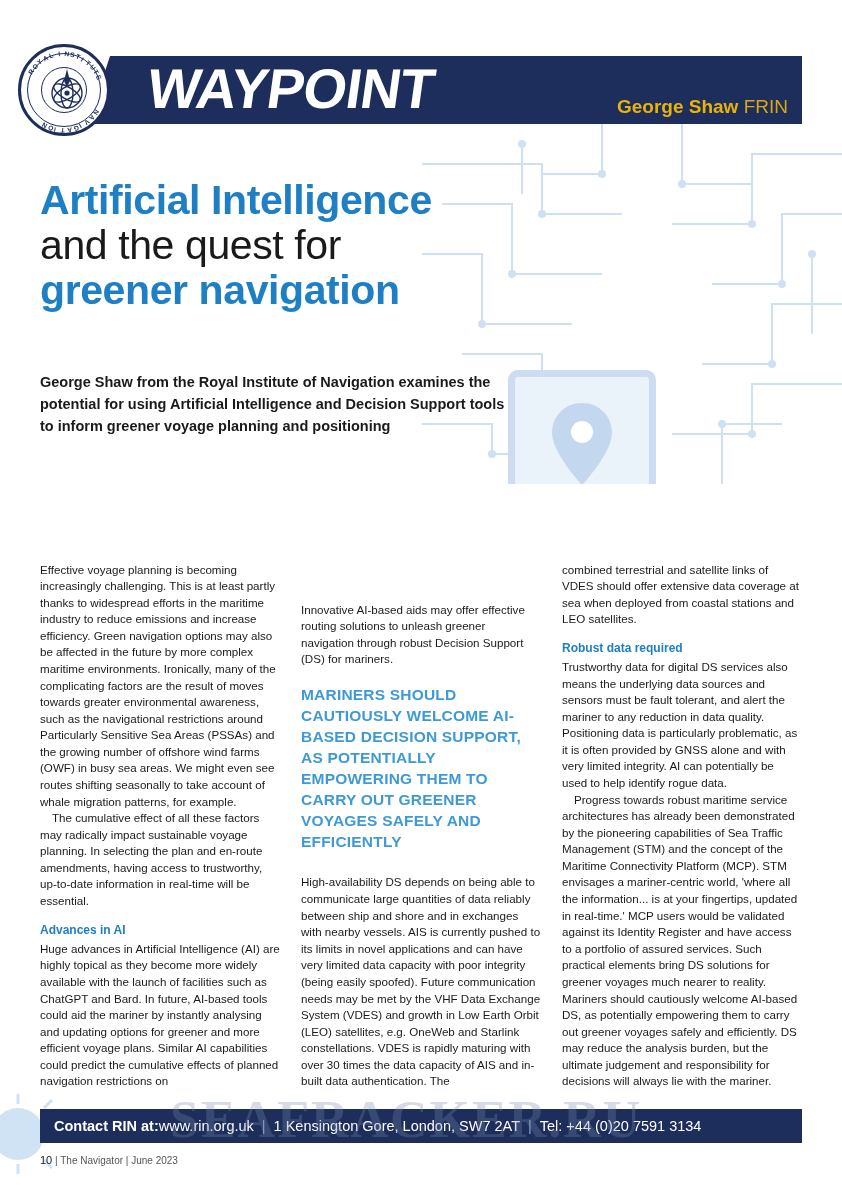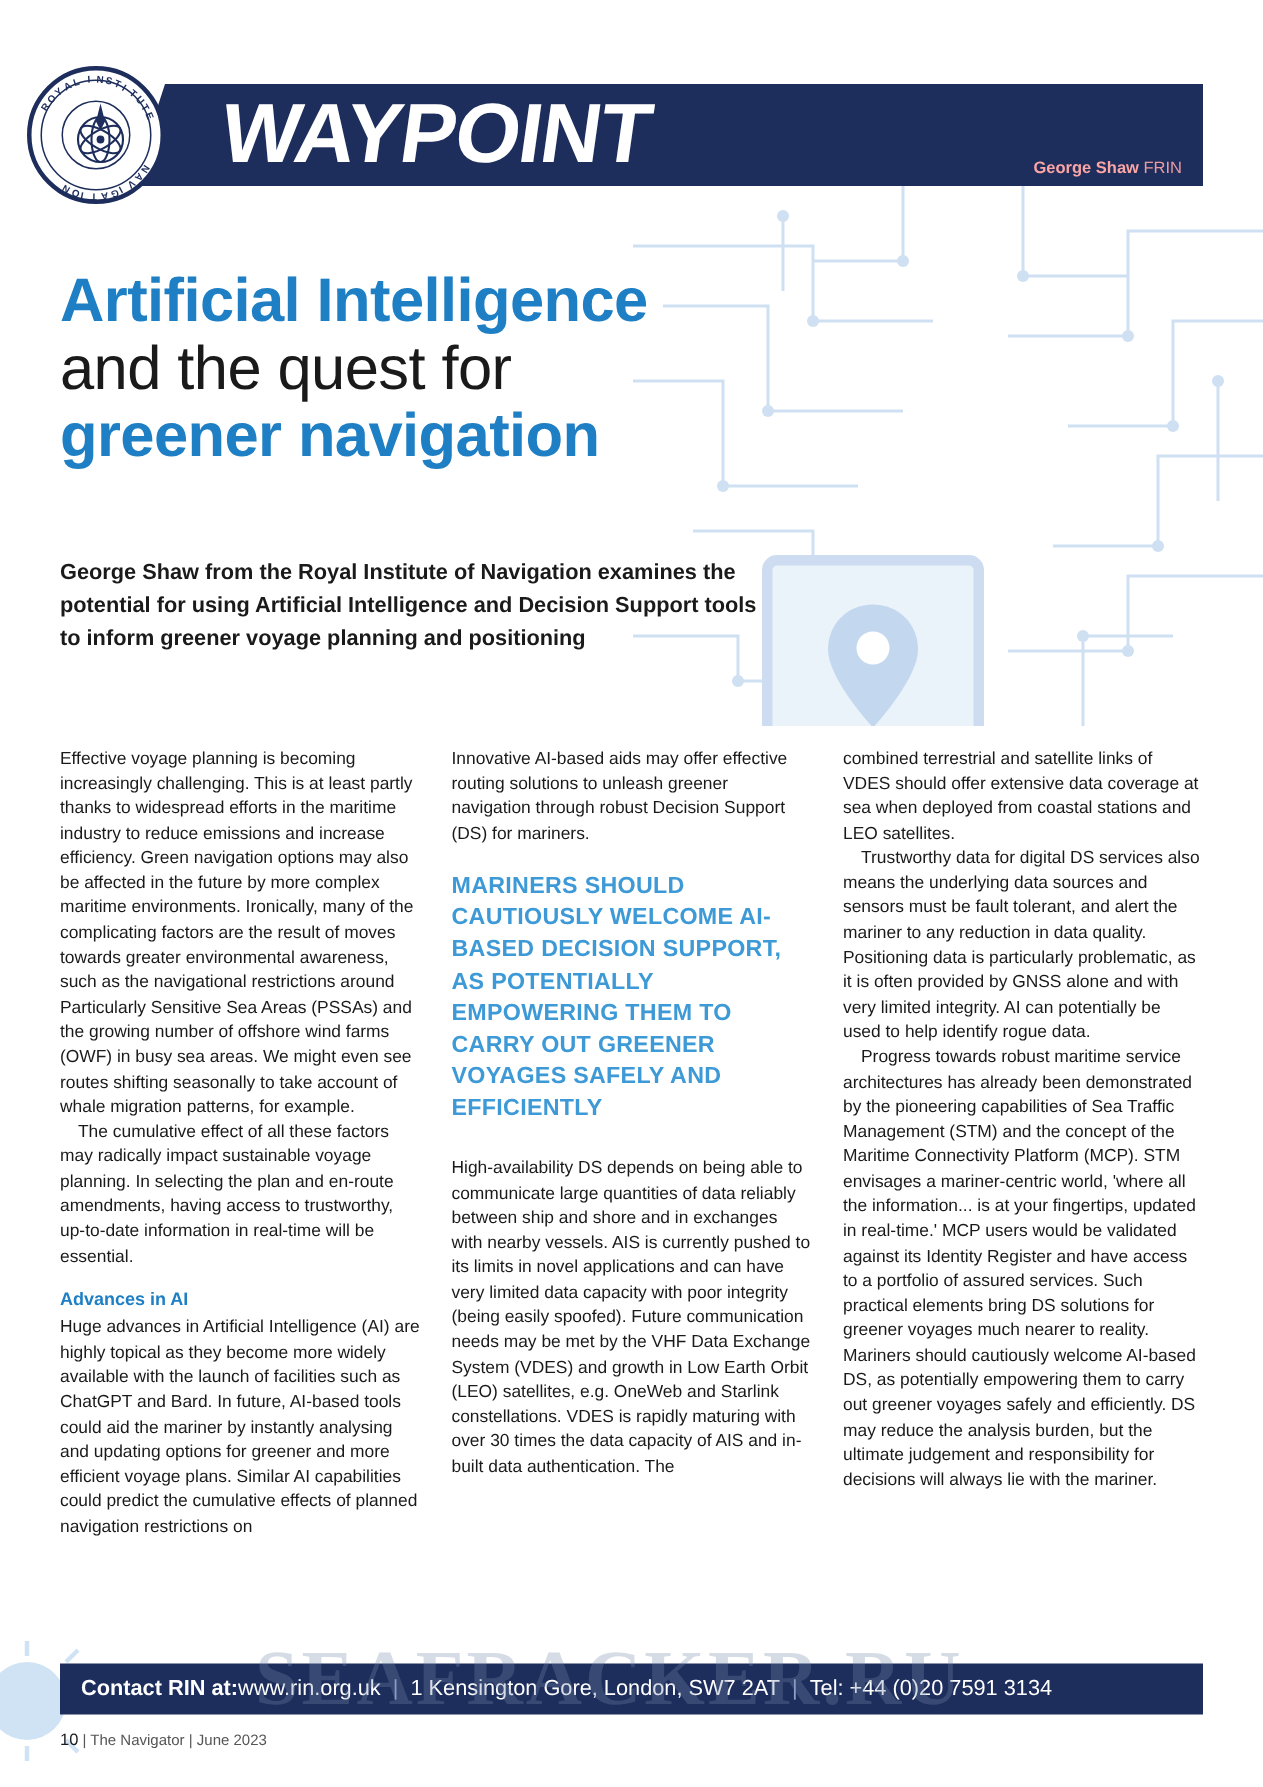--- a/index.html
+++ b/index.html
@@ -51,22 +51,22 @@
     letter-spacing: -1px;
     color: #ffffff;
     line-height: 1;
     white-space: nowrap;
   }
   .wordmark .way { color: #ffffff; }
   .byline {
     position: absolute;
     right: 14px;
     bottom: 6px;
-    font-size: 11px;
-    color: #fca5a5;
+    font-size: 19px;
+    color: #eab308;
     white-space: nowrap;
   }
   .byline .name { font-weight: 700; }
   .byline .post { font-weight: 400; opacity: .92; }
 
   
   .roundel {
     position: absolute;
     left: 18px; top: 44px;
     width: 92px; height: 92px;
@@ -169,20 +169,21 @@
   }
 
   
   .columns {
     position: absolute;
     left: 40px; top: 498px;
     width: 762px;
     height: 592px;
     display: flex;
     gap: 21px;
+    align-items: flex-end;
   }
   .col {
     width: 240px;
     font-size: 11.6px;
     line-height: 1.43;
     color: #1a1a1a;
     text-align: left;
   }
   .col p { margin: 0; }
   .col p + p { text-indent: 12px; }
@@ -375,20 +376,21 @@
     </div>
 
     <div class="col">
       <p>Innovative AI-based aids may offer effective routing solutions to unleash greener navigation through robust Decision Support (DS) for mariners.</p>
       <div class="pull">MARINERS SHOULD CAUTIOUSLY WELCOME AI-BASED DECISION SUPPORT, AS POTENTIALLY EMPOWERING THEM TO CARRY OUT GREENER VOYAGES SAFELY AND EFFICIENTLY</div>
       <p>High-availability DS depends on being able to communicate large quantities of data reliably between ship and shore and in exchanges with nearby vessels. AIS is currently pushed to its limits in novel applications and can have very limited data capacity with poor integrity (being easily spoofed). Future communication needs may be met by the VHF Data Exchange System (VDES) and growth in Low Earth Orbit (LEO) satellites, e.g. OneWeb and Starlink constellations. VDES is rapidly maturing with over 30 times the data capacity of AIS and in-built data authentication. The</p>
     </div>
 
     <div class="col">
       <p>combined terrestrial and satellite links of VDES should offer extensive data coverage at sea when deployed from coastal stations and LEO satellites.</p>
+      <div class="subhead">Robust data required</div>
       <p>Trustworthy data for digital DS services also means the underlying data sources and sensors must be fault tolerant, and alert the mariner to any reduction in data quality. Positioning data is particularly problematic, as it is often provided by GNSS alone and with very limited integrity. AI can potentially be used to help identify rogue data.</p>
       <p>Progress towards robust maritime service architectures has already been demonstrated by the pioneering capabilities of Sea Traffic Management (STM) and the concept of the Maritime Connectivity Platform (MCP). STM envisages a mariner-centric world, 'where all the information... is at your fingertips, updated in real-time.' MCP users would be validated against its Identity Register and have access to a portfolio of assured services. Such practical elements bring DS solutions for greener voyages much nearer to reality. Mariners should cautiously welcome AI-based DS, as potentially empowering them to carry out greener voyages safely and efficiently. DS may reduce the analysis burden, but the ultimate judgement and responsibility for decisions will always lie with the mariner.</p>
     </div>
 
   </div>
 
   <div class="sun">
     <svg width="96" height="96" viewBox="0 0 96 96">
       <circle cx="18" cy="48" r="26" fill="#cfe3f4"></circle>
       <g stroke="#cfe3f4" stroke-width="3">

